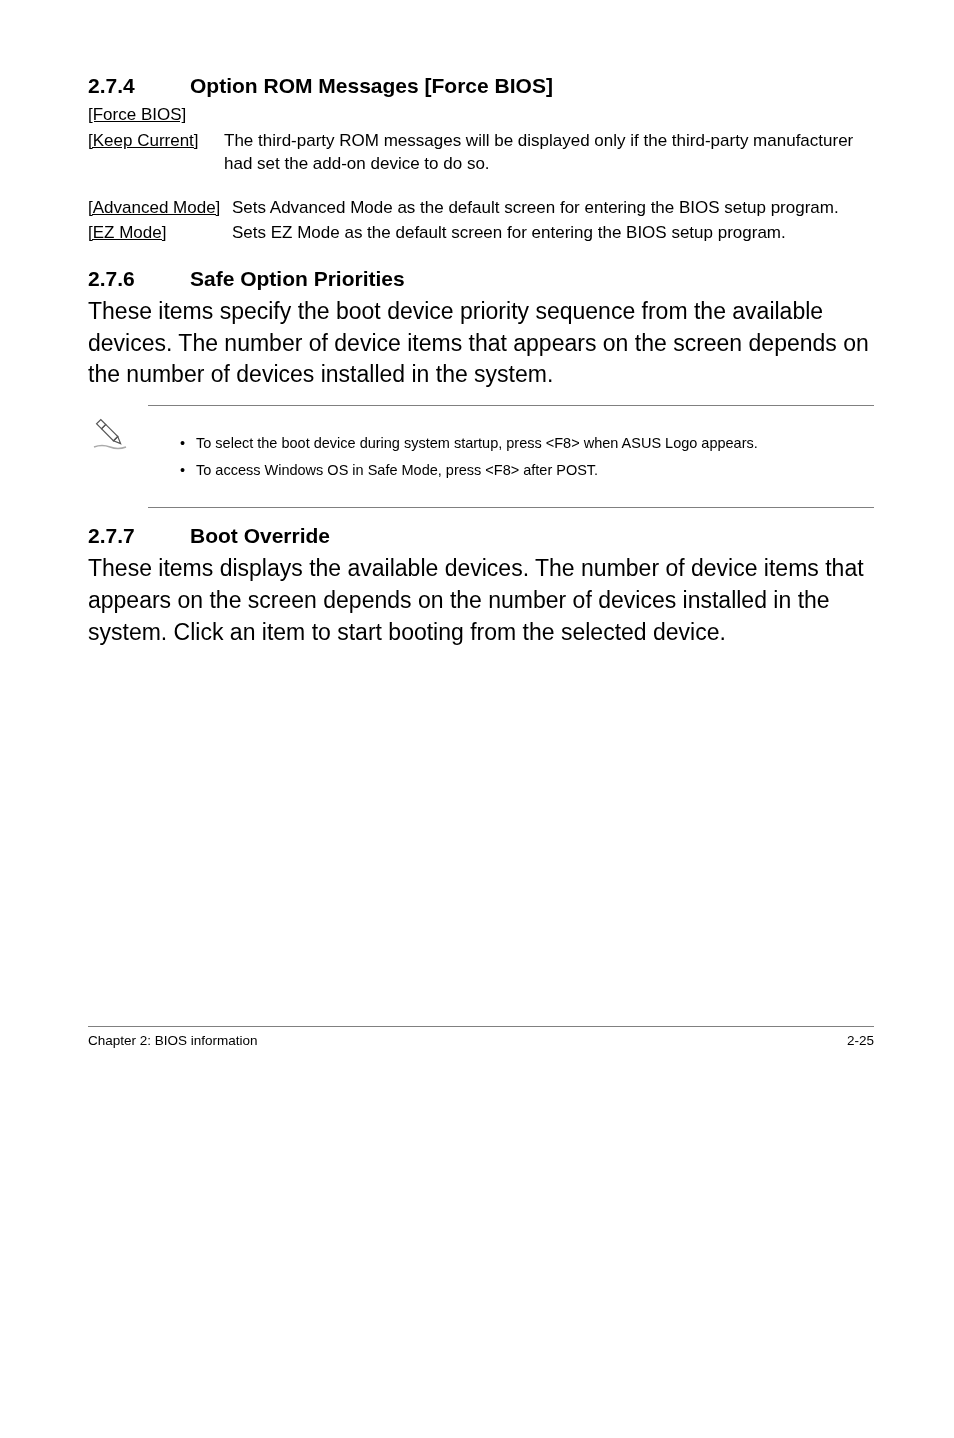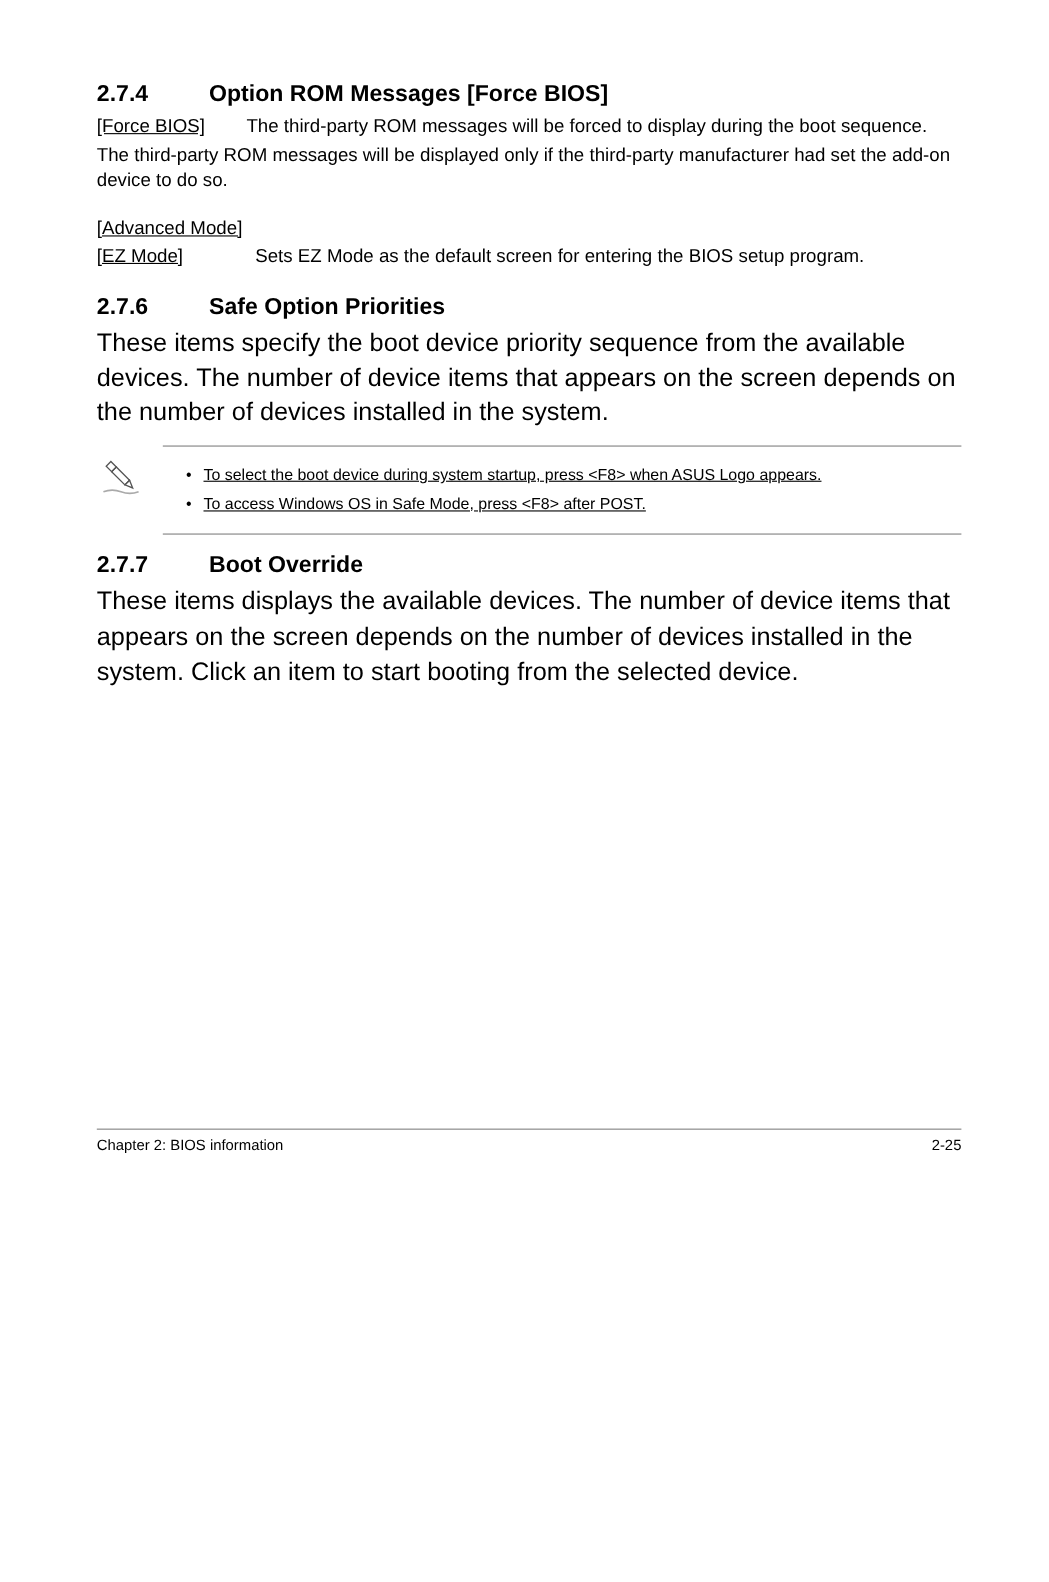--- a/index.html
+++ b/index.html
@@ -59,24 +59,23 @@
   }
   .note-content {
     flex: 1;
     border-top: 1px solid #808080;
     border-bottom: 1px solid #808080;
     padding: 10px 0 10px 0;
     font-size: 14.5px;
     line-height: 1.55;
   }
   .note-content ul {
-    margin: 5px;
+    margin: 16px;
     padding-left: 32px;
     list-style: none;
-    text-decoration: underline;
   }
   .note-content li {
     position: relative;
     margin-bottom: 4px;
   }
   .note-content li::before {
     content: "•";
     position: absolute;
     left: -16px;
     top: 0;
@@ -97,30 +96,31 @@
 </head>
 <body>
 
 <div class="page">
 
   <h2 class="section-heading">
     <span class="num">2.7.4</span><span>Option ROM Messages [Force BIOS]</span>
   </h2>
   <div class="def-row">
     <div class="def-term">[Force BIOS]</div>
-    <div class="def-desc">The third-party ROM messages will be forced to display during the boot sequence.</div>
   </div>
   <div class="def-row">
+    <div class="def-term">[Keep Current]</div>
     <div class="def-desc">The third-party ROM messages will be displayed only if the third-party manufacturer had set the add-on device to do so.</div>
   </div>
 
   <div class="gap-mid"></div>
 
   <div class="def-row">
     <div class="def-term" style="flex-basis:144px">[Advanced Mode]</div>
+    <div class="def-desc">Sets Advanced Mode as the default screen for entering the BIOS setup program.</div>
   </div>
   <div class="def-row">
     <div class="def-term" style="flex-basis:144px">[EZ Mode]</div>
     <div class="def-desc">Sets EZ Mode as the default screen for entering the BIOS setup program.</div>
   </div>
 
   <div class="gap-mid"></div>
 
   <h2 class="section-heading">
     <span class="num">2.7.6</span><span>Safe Option Priorities</span>

